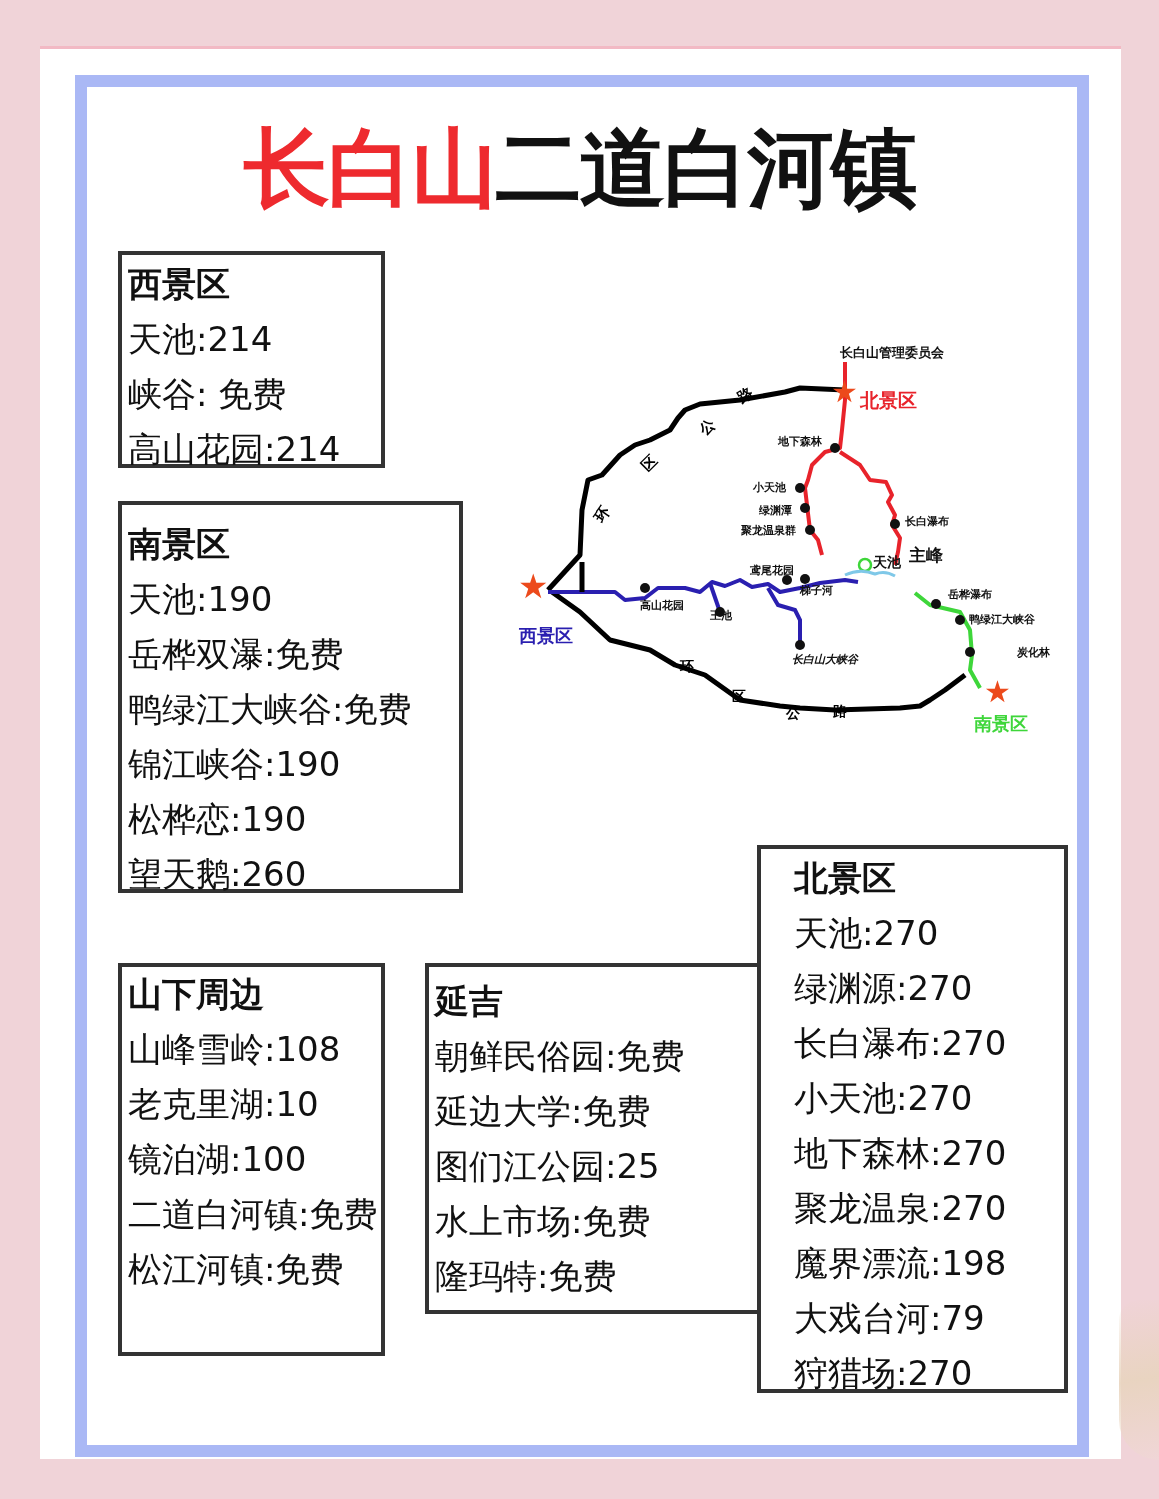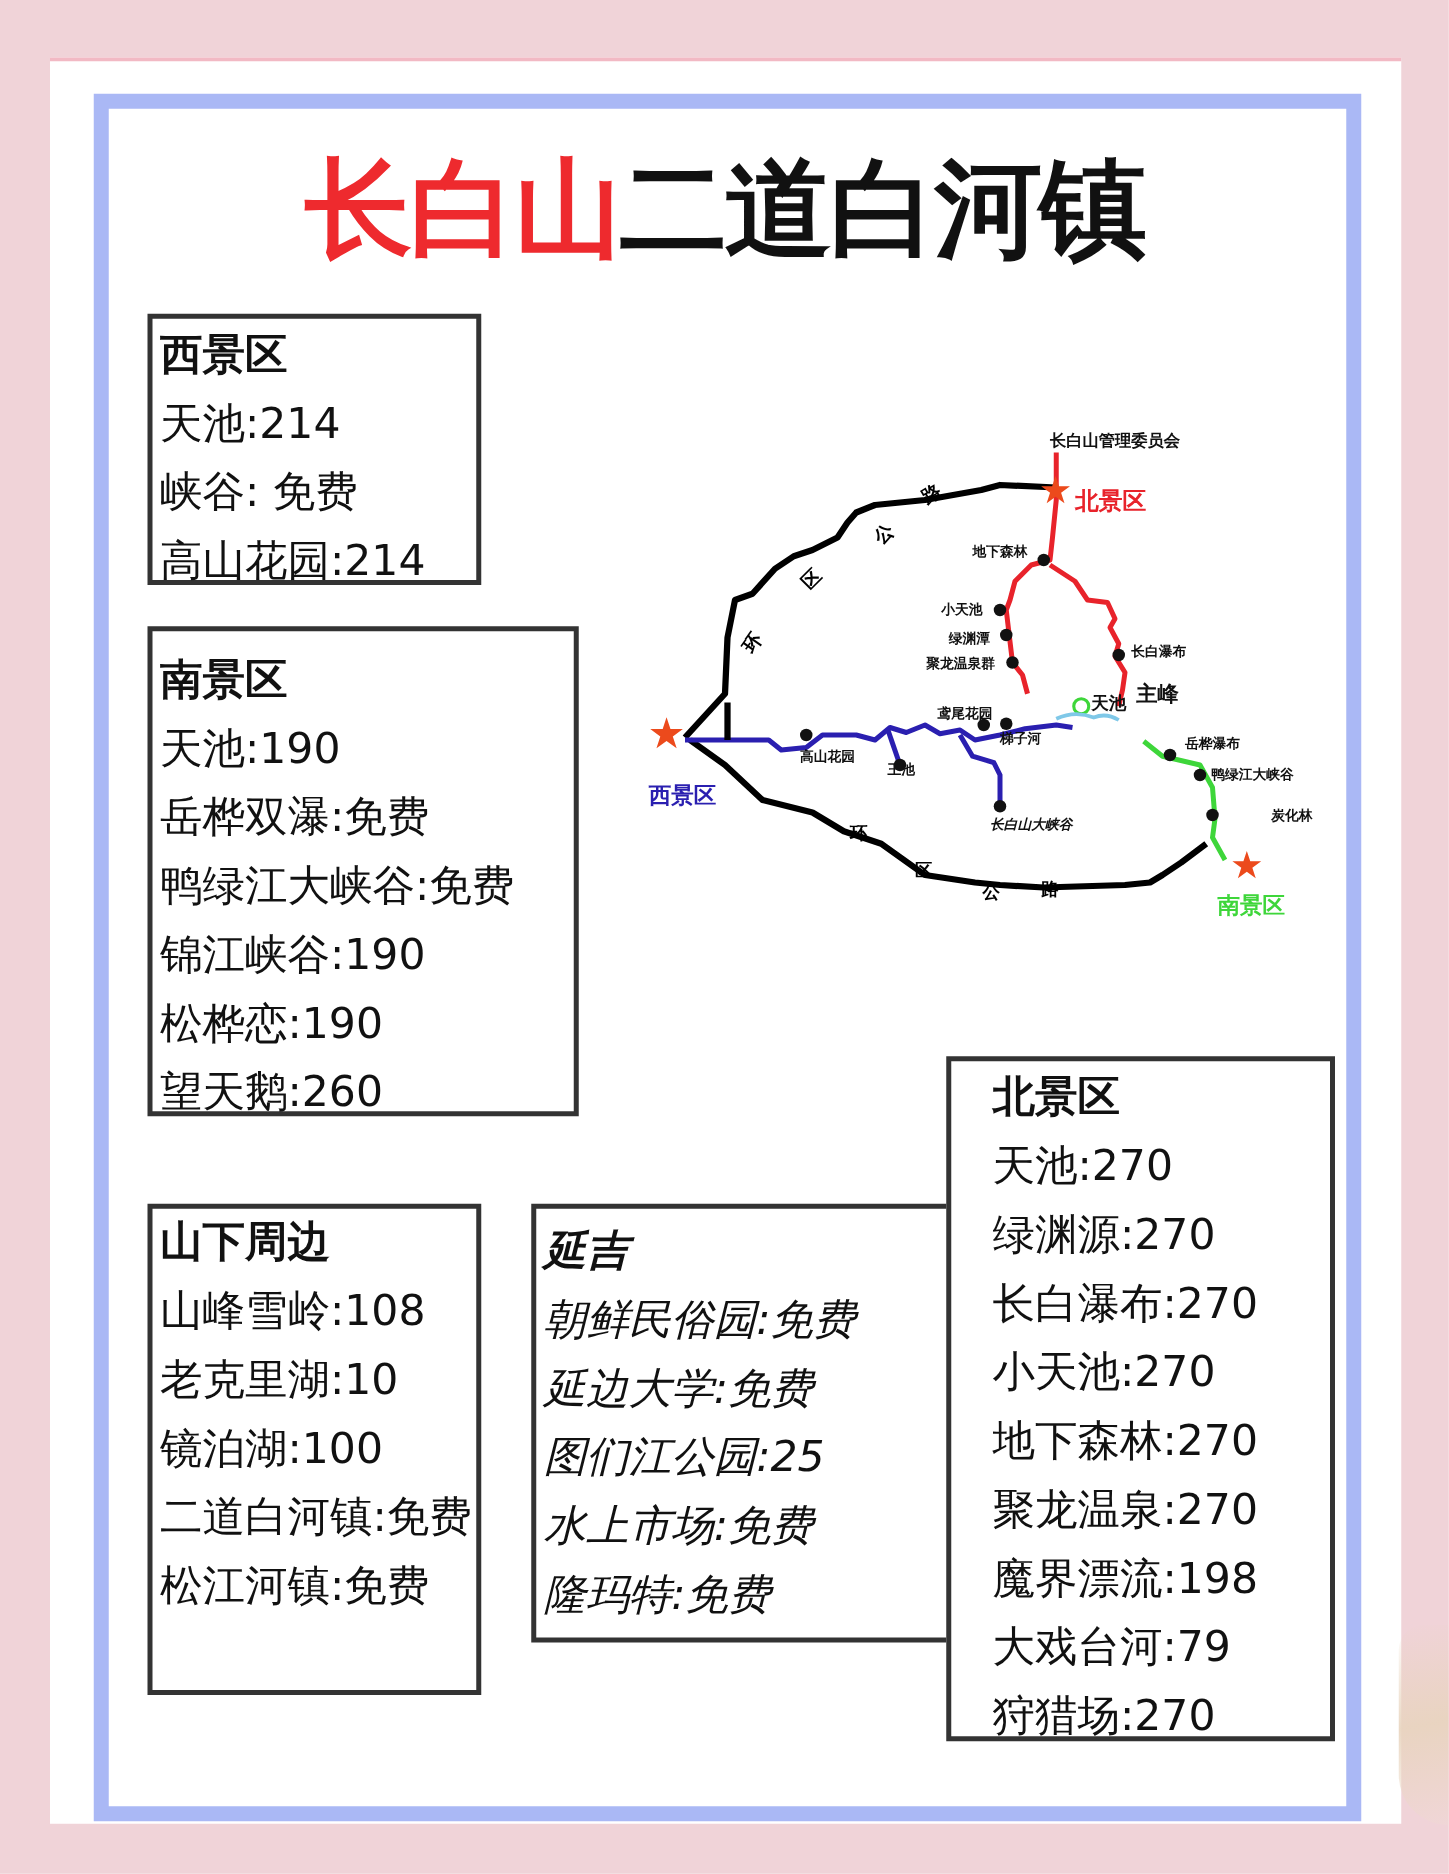--- a/index.html
+++ b/index.html
@@ -37,21 +37,21 @@
   .box .hd { font-size:34px; font-weight:bold; line-height:55px; height:55px; white-space:nowrap; }
   .box .ln { font-size:34px; line-height:55px; white-space:nowrap; }
   .box .ln.wrap { white-space:normal; word-break:break-all; }
 
   #box-west  { left:118px; top:251px; width:267px; height:217px; }
   #box-west .hd { margin-top:2px; }
   #box-south { left:118px; top:501px; width:345px; height:392px; }
   #box-south .hd { margin-top:12px; }
   #box-below { left:118px; top:963px; width:267px; height:393px; }
   #box-below .hd { margin-top:0; }
-  #box-yanji { left:425px; top:963px; width:362px; height:351px;font-style:italic; }
+  #box-yanji { left:425px; top:963px; width:362px; height:351px; }
   #box-yanji .hd { margin-top:7px; }
   #box-north { left:757px; top:845px; width:311px; height:548px; padding-left:33px; }
   #box-north .hd { margin-top:2px; }
 
   .map { position:absolute; left:500px; top:330px; width:580px; height:420px; }
   .map svg { width:580px; height:420px; display:block; }
   .map text { font-family:"DejaVu Sans",sans-serif; }
 
   .petal {
     position:absolute; right:0; top:1300px; width:40px; height:160px;

